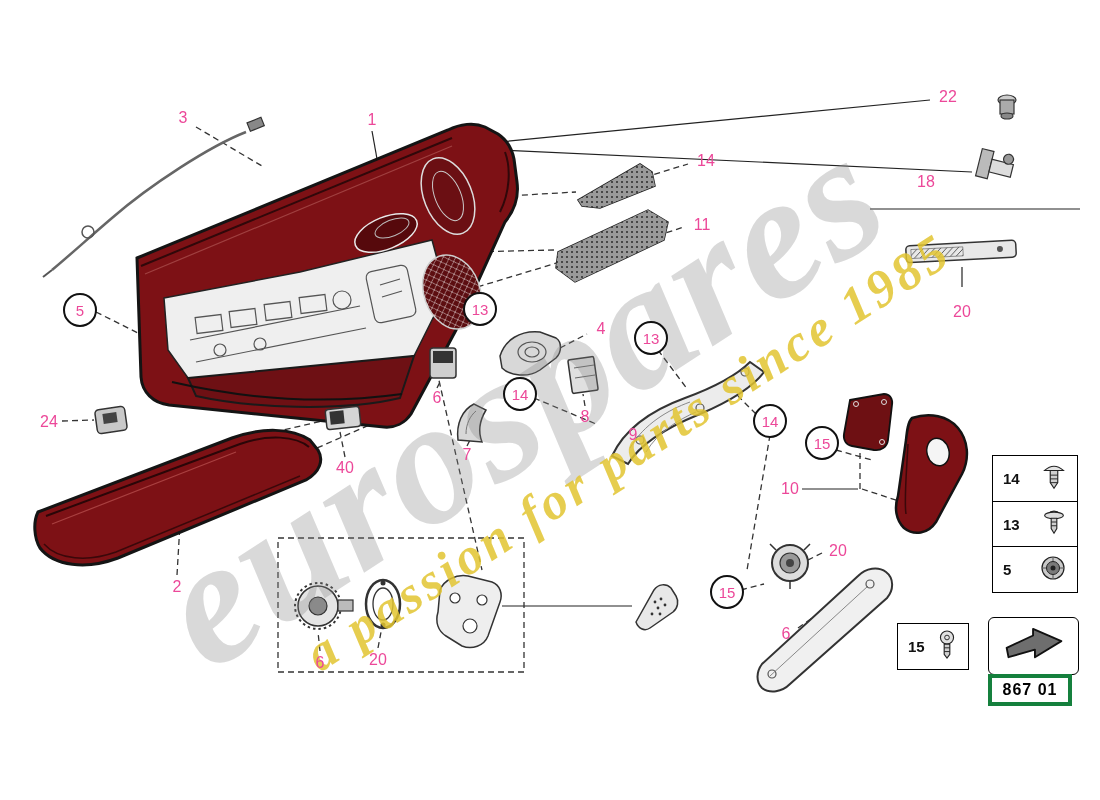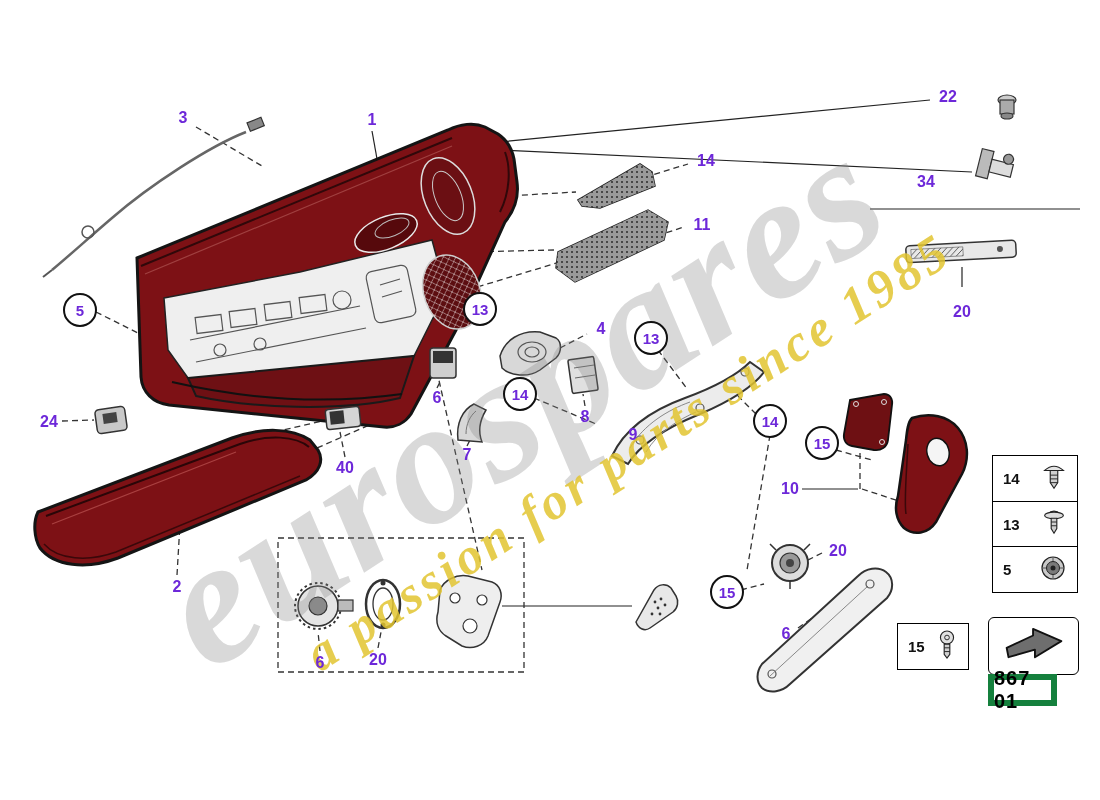--- a/index.html
+++ b/index.html
@@ -14,43 +14,43 @@
   .watermark-gray {
     left:520px; top:400px; transform:translate(-50%,-50%) rotate(-33deg);
     font-size:178px; color:rgba(128,128,128,0.30); letter-spacing:2px;
   }
   .watermark-yellow {
     left:628px; top:452px; transform:translate(-50%,-50%) rotate(-33deg);
     font-size:52px; color:rgba(226,196,48,0.85); letter-spacing:4px;
   }
   .callout {
     position:absolute; z-index:3; transform:translate(-50%,-50%);
-    font-size:16px; font-weight:bold; color:#6d28d9; cursor:pointer;
+    font-size:16px; font-weight:normal; color:#ec4899; cursor:pointer;
   }
   .callout.circled {
     width:34px; height:34px; border:2px solid #111; border-radius:50%;
     background:#fff; display:flex; align-items:center; justify-content:center;
     font-size:15px;
   }
   .fastener-box {
     position:absolute; z-index:3; width:86px; height:47px; background:#fff;
     border:1.5px solid #000; display:flex; align-items:center; justify-content:space-between;
     padding:3px 10px; cursor:pointer;
   }
   .fastener-box .num { font-size:15px; font-weight:bold; color:#111; }
   .arrow-box {
     position:absolute; z-index:3; left:988px; top:617px; width:91px; height:58px;
     background:#fff; border:1.5px solid #000; border-radius:6px;
     display:flex; align-items:center; justify-content:center;
   }
   .code-box {
-    position:absolute; z-index:3; left:988px; top:674px; width:69px; height:32px;
-    background:#fff; border:6px solid #15803d;
+    position:absolute; z-index:3; left:988px; top:674px; width:84px; height:32px;
+    background:#fff; border:4px solid #15803d;
     display:flex; align-items:center; justify-content:center;
-    font-size:20px; font-weight:bold; color:#000; letter-spacing:1px;
+    font-size:16px; font-weight:bold; color:#000; letter-spacing:1px;
   }
 </style>
 </head>
 <body>
 
 <div class="canvas">
 
   <svg class="artwork" width="1100" height="800" viewBox="0 0 1100 800">
     <defs>
       <pattern id="dots" width="5" height="5" patternUnits="userSpaceOnUse">
@@ -311,21 +311,21 @@
   <div class="callout circled" style="left:651px;top:338px">13</div>
   <div class="callout circled" style="left:520px;top:394px">14</div>
   <div class="callout circled" style="left:770px;top:421px">14</div>
   <div class="callout circled" style="left:822px;top:443px">15</div>
   <div class="callout circled" style="left:727px;top:592px">15</div>
   <div class="callout" style="left:790px;top:489px">10</div>
   <div class="callout" style="left:320px;top:663px">6</div>
   <div class="callout" style="left:378px;top:660px">20</div>
   <div class="callout" style="left:838px;top:551px">20</div>
   <div class="callout" style="left:962px;top:312px">20</div>
-  <div class="callout" style="left:926px;top:182px">34</div>
+  <div class="callout" style="left:926px;top:182px">18</div>
   <div class="callout" style="left:948px;top:97px">22</div>
   <div class="callout" style="left:345px;top:468px">40</div>
   <div class="callout" style="left:49px;top:422px">24</div>
 
   <div class="fastener-box" style="left:992px;top:455px">
     <span class="num">14</span>
     <span>
       <svg viewBox="0 0 24 32" width="26" height="30">
         <path d="M2,9 Q12,0 22,9 L2,9 Z" fill="#e3e3e3" stroke="#222" stroke-width="1.2"></path>
         <path d="M8,9 h8 v13 l-4,6 -4,-6 z" fill="#cfcfcf" stroke="#222" stroke-width="1.2"></path>

